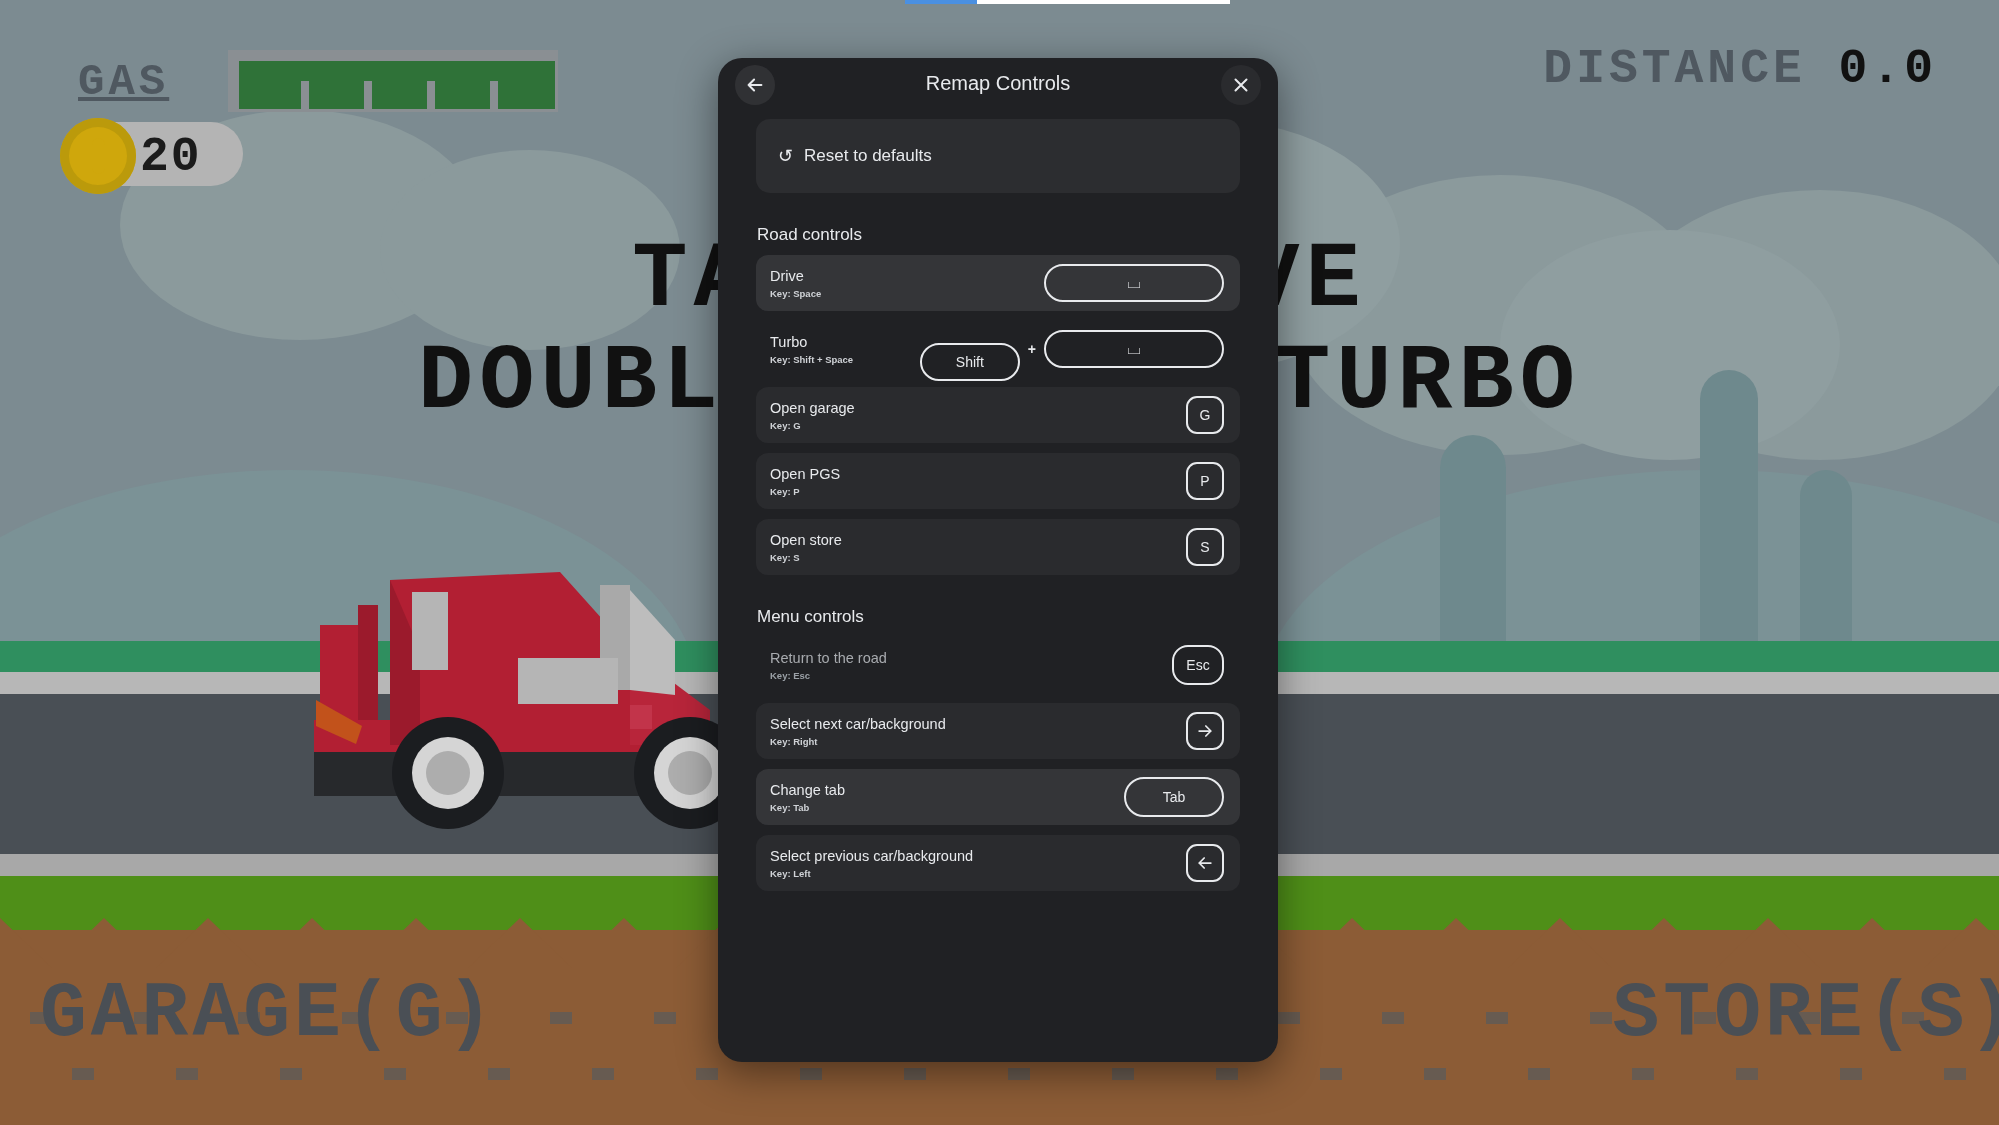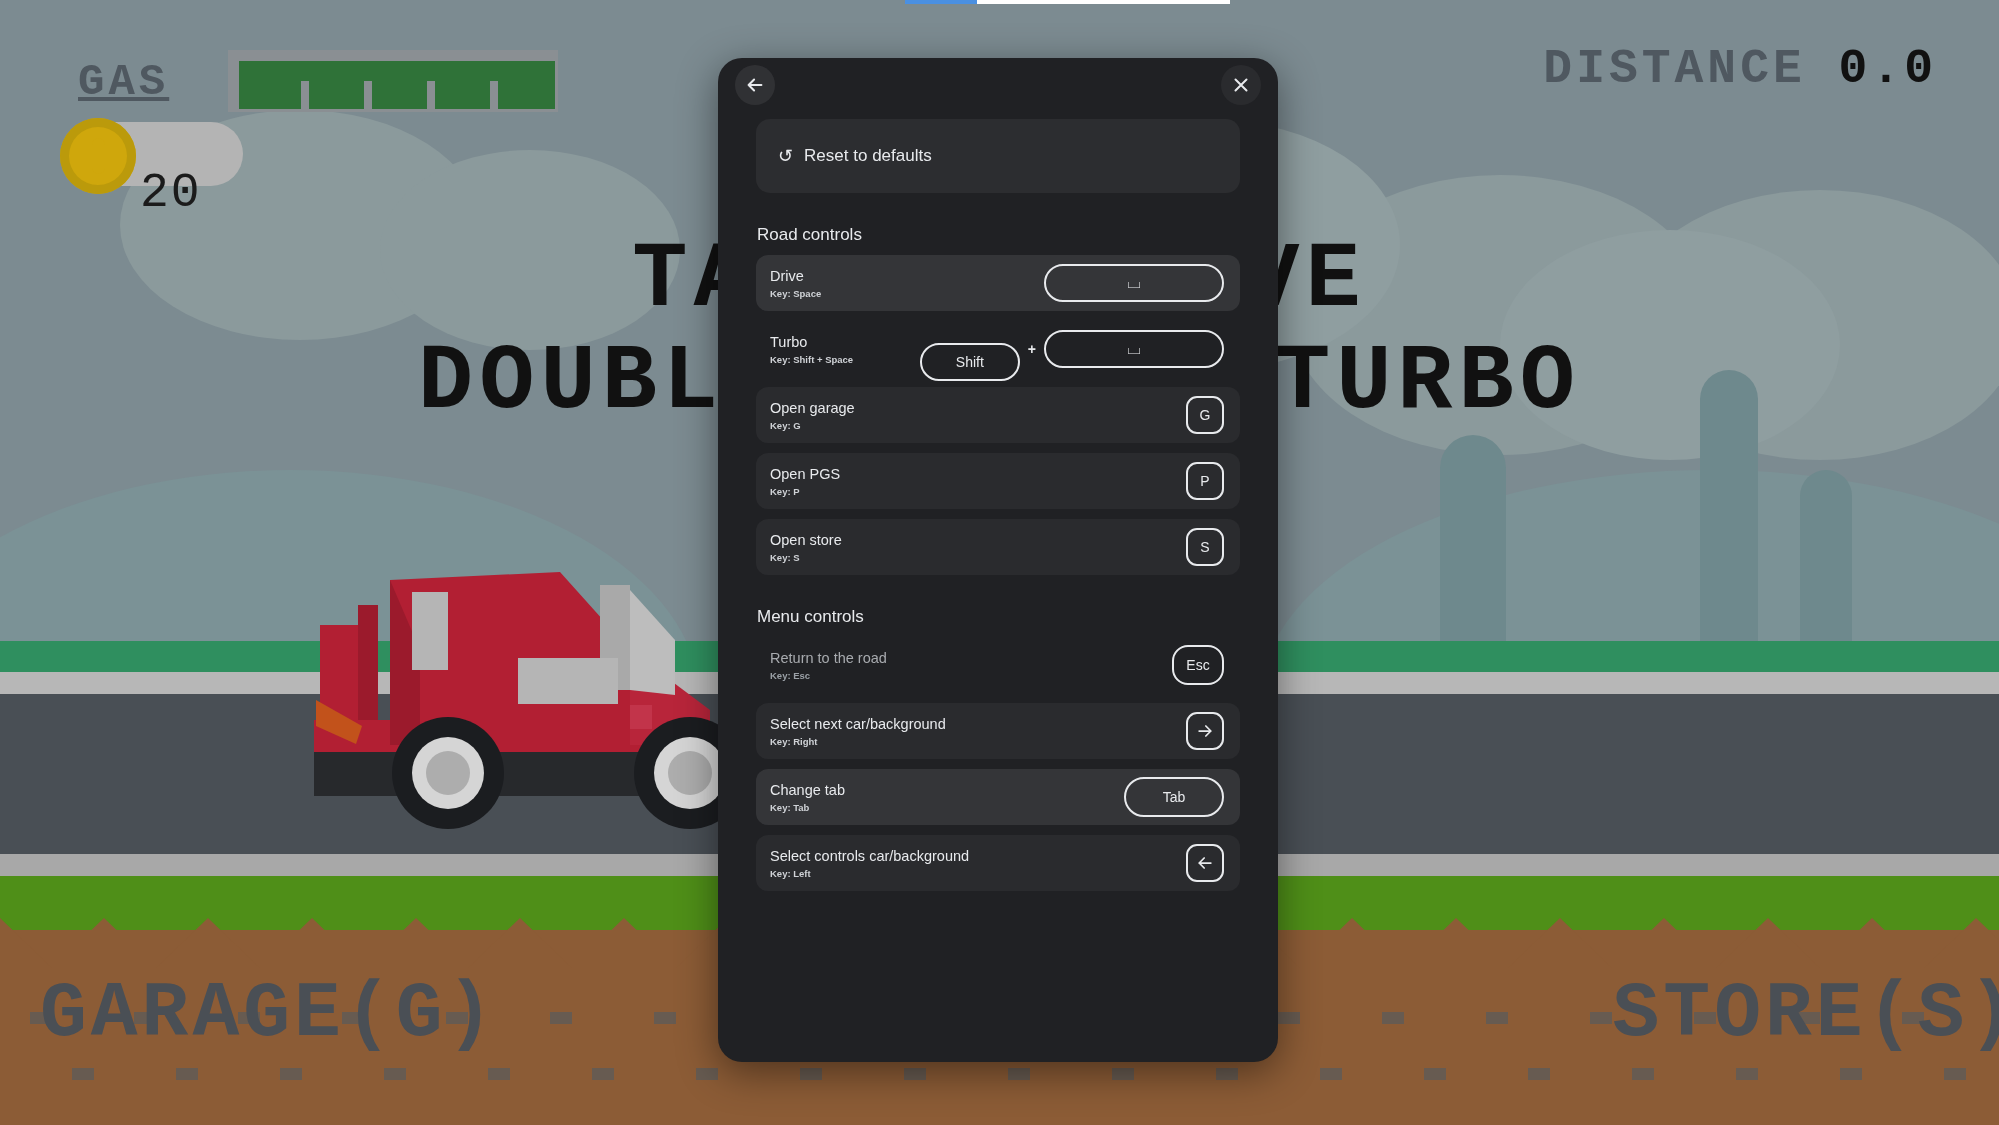--- a/index.html
+++ b/index.html
@@ -94,22 +94,22 @@
   #coin {
     position: absolute; left: 60px; top: 118px; width: 76px; height: 76px;
     border-radius: 50%; background: #cfa70c; box-shadow: inset 0 0 0 9px #bb9a0b;
   }
   #coin-slot {
     position: absolute; left: 92px; top: 138px; width: 13px; height: 36px;
     background: #cfa70c; border-radius: 7px;
   }
   #coin-count {
     position: absolute; left: 140px; top: 130px;
-    font-family: "Liberation Mono", monospace; font-weight: normal;
-    font-size: 48px; color: #1b1b1b; letter-spacing: 2px; margin-top: 36px;
+    font-family: "Liberation Mono", monospace; font-weight: bold;
+    font-size: 48px; color: #1b1b1b; letter-spacing: 2px;
   }
 
   #distance {
     position: absolute; right: 62px; top: 42px;
     font-family: "Liberation Mono", monospace; font-weight: bold;
     font-size: 48px; letter-spacing: 4px; color: #4f5860;
   }
   #distance b { color: #111; font-weight: bold; }
 
   .big-text {
@@ -357,20 +357,21 @@
   </div>
 </div>
 
 <div id="modal">
   <div id="modal-header">
     <button id="back-btn" class="circle-btn">
       <svg viewBox="0 0 24 24">
         <path d="M19 12H5M11 6l-6 6 6 6" stroke-linecap="round" stroke-linejoin="round"></path>
       </svg>
     </button>
+    <div id="modal-title">Remap Controls</div>
     <button id="close-btn" class="circle-btn">
       <svg viewBox="0 0 24 24">
         <path d="M6 6l12 12M18 6L6 18" stroke-linecap="round"></path>
       </svg>
     </button>
   </div>
 
   <div id="modal-body">
     <div id="reset-row">
       <span id="reset-icon">↺</span>
@@ -468,21 +469,21 @@
             <div class="ctrl-key">Key: Tab</div>
           </div>
           <div class="combo">
             <div class="keycap tab">
               <span>Tab</span>
             </div>
           </div>
         </div>
         <div class="ctrl-row">
           <div class="ctrl-text">
-            <div class="ctrl-label">Select controls car/background</div>
+            <div class="ctrl-label">Select previous car/background</div>
             <div class="ctrl-key">Key: Left</div>
           </div>
           <div class="combo">
             <div class="keycap square">
               <svg viewBox="0 0 24 24">
                 <path d="M19 12H5M11 6l-6 6 6 6" stroke-linecap="round" stroke-linejoin="round"></path>
               </svg>
             </div>
           </div>
         </div>

